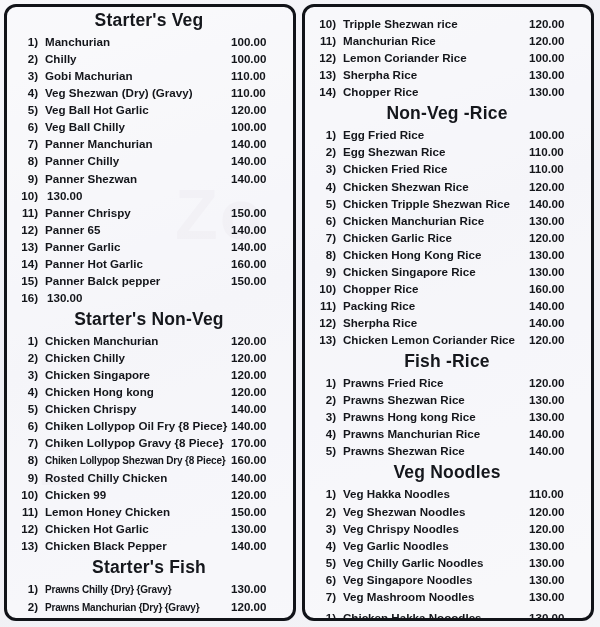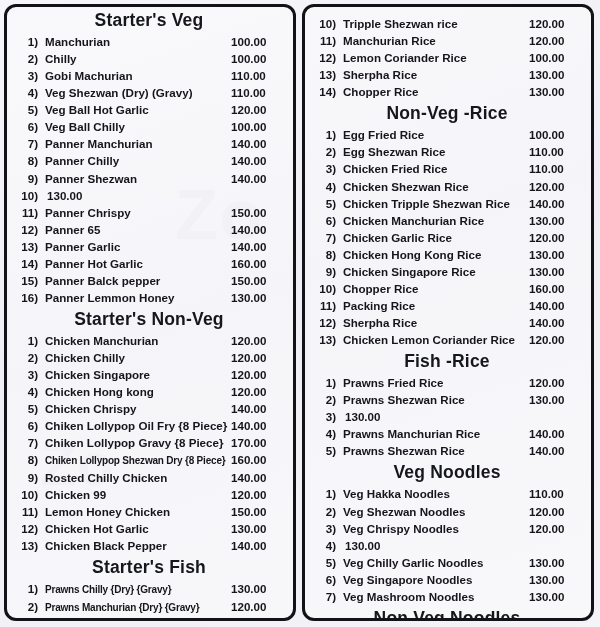--- a/index.html
+++ b/index.html
@@ -185,21 +185,20 @@
           <span class="label">Panner Hot Garlic</span>
           <span class="price">160.00</span>
         </li>
         <li class="item">
           <span class="num">15)</span>
           <span class="label">Panner Balck pepper</span>
           <span class="price">150.00</span>
         </li>
         <li class="item">
           <span class="num">16)</span>
-          <span class="label">Panner Lemmon Honey</span>
           <span class="price">130.00</span>
         </li>
       </ul>
       <div class="section-title">Starter's Non-Veg</div>
       <ul class="items">
         <li class="item">
           <span class="num">1)</span>
           <span class="label">Chicken Manchurian</span>
           <span class="price">120.00</span>
         </li>
@@ -387,20 +386,21 @@
           <span class="label">Prawns Fried Rice</span>
           <span class="price">120.00</span>
         </li>
         <li class="item">
           <span class="num">2)</span>
           <span class="label">Prawns Shezwan Rice</span>
           <span class="price">130.00</span>
         </li>
         <li class="item">
           <span class="num">3)</span>
+          <span class="label">Prawns Hong kong Rice</span>
           <span class="price">130.00</span>
         </li>
         <li class="item">
           <span class="num">4)</span>
           <span class="label">Prawns Manchurian Rice</span>
           <span class="price">140.00</span>
         </li>
         <li class="item">
           <span class="num">5)</span>
           <span class="label">Prawns Shezwan Rice</span>
@@ -419,39 +419,39 @@
           <span class="label">Veg Shezwan Noodles</span>
           <span class="price">120.00</span>
         </li>
         <li class="item">
           <span class="num">3)</span>
           <span class="label">Veg Chrispy Noodles</span>
           <span class="price">120.00</span>
         </li>
         <li class="item">
           <span class="num">4)</span>
+          <span class="label">Veg Garlic Noodles</span>
           <span class="price">130.00</span>
         </li>
         <li class="item">
           <span class="num">5)</span>
           <span class="label">Veg Chilly Garlic Noodles</span>
           <span class="price">130.00</span>
         </li>
         <li class="item">
           <span class="num">6)</span>
           <span class="label">Veg Singapore Noodles</span>
           <span class="price">130.00</span>
         </li>
         <li class="item">
           <span class="num">7)</span>
           <span class="label">Veg Mashroom Noodles</span>
           <span class="price">130.00</span>
         </li>
       </ul>
-      <div class="section-title">Non Veg Noodles</div>
       <ul class="items">
         <li class="item">
           <span class="num">1)</span>
           <span class="label">Chicken Hakka Nooodles</span>
           <span class="price">130.00</span>
         </li>
       </ul>
     </div>
 </div>
 

